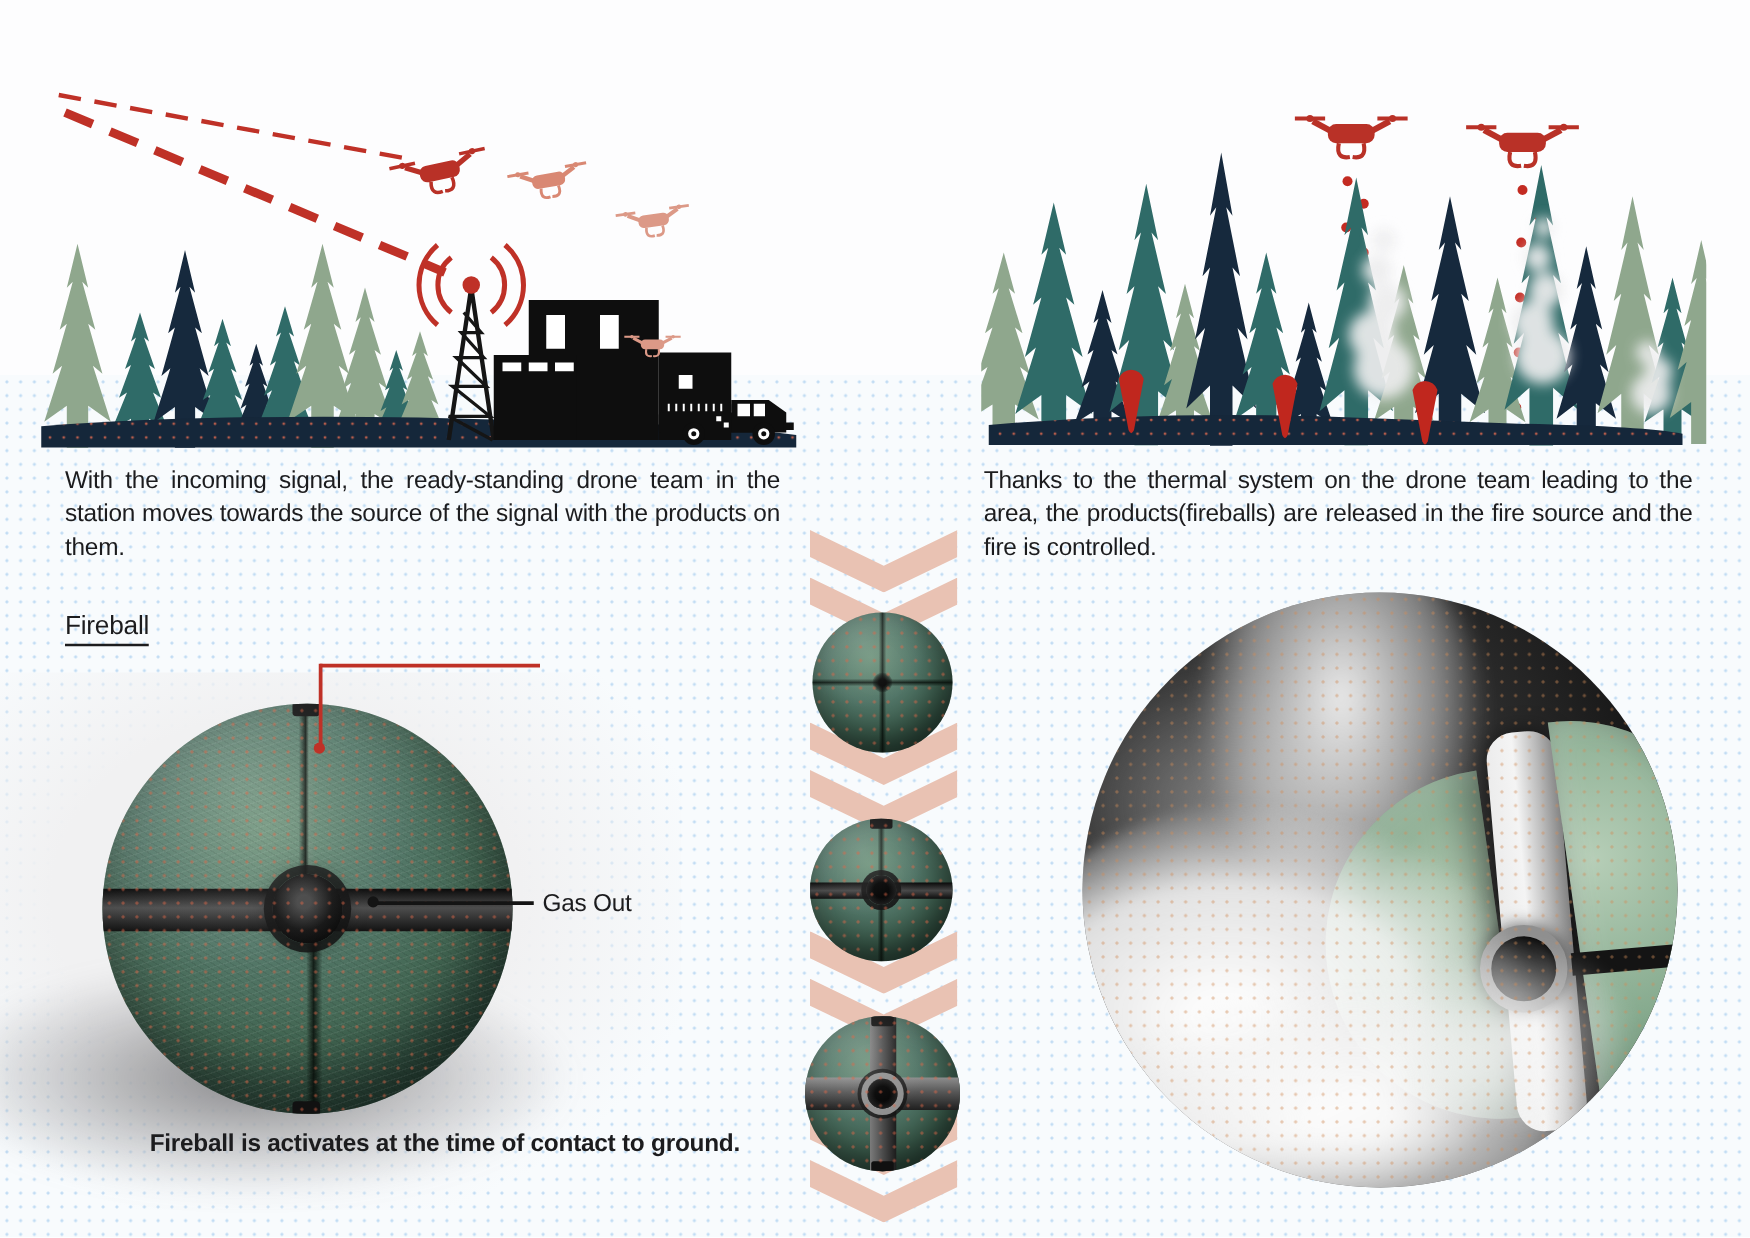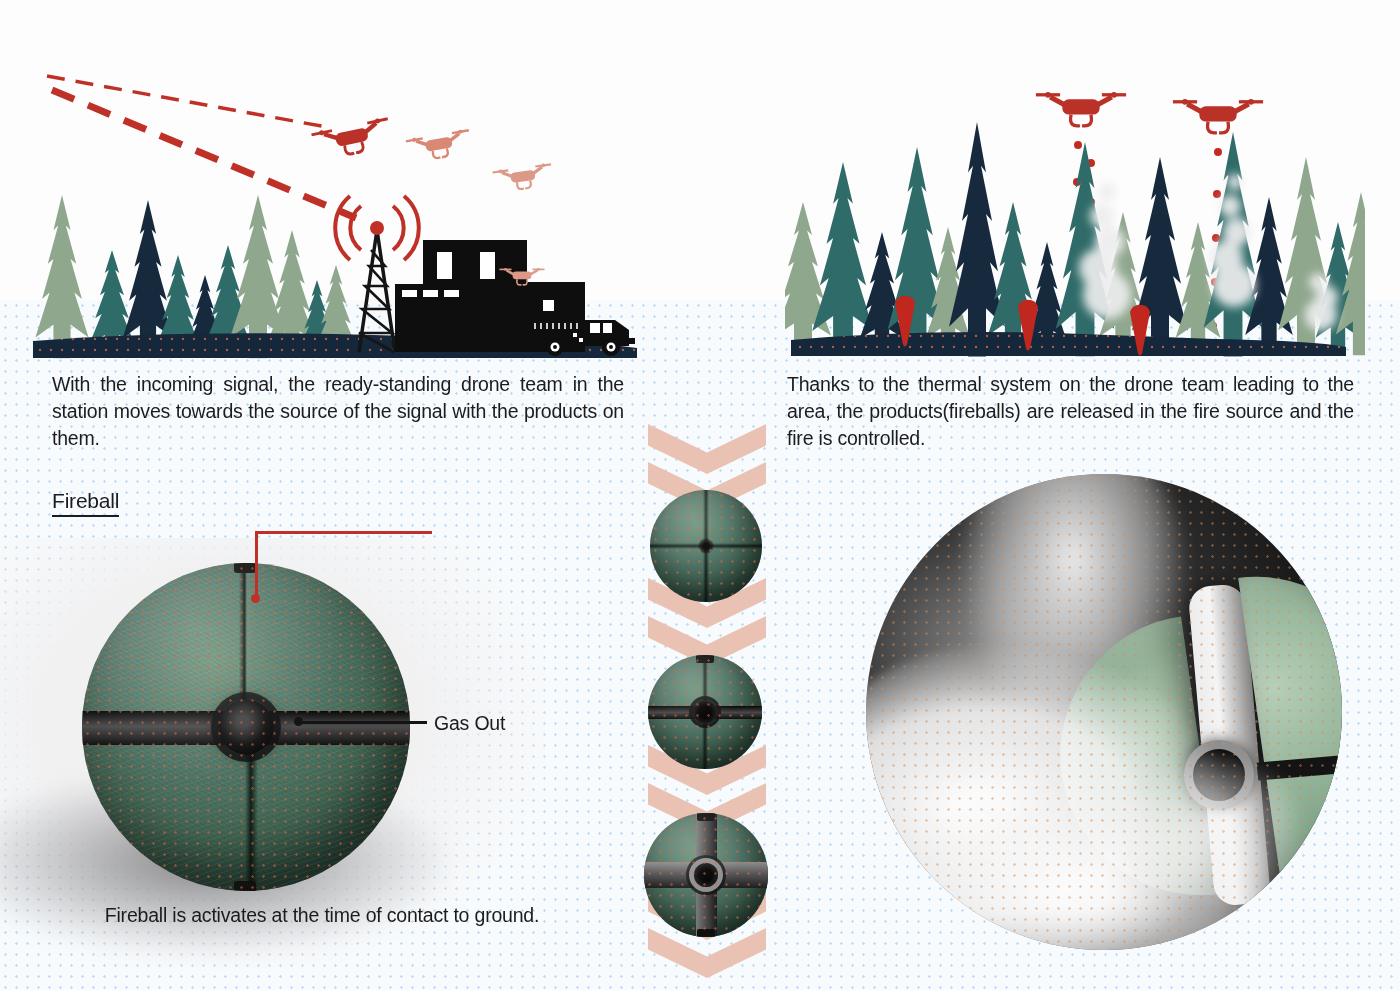--- a/index.html
+++ b/index.html
@@ -22,21 +22,21 @@
     position:absolute;inset:0;border-radius:inherit;pointer-events:none;
     background-image:radial-gradient(circle, rgba(222,103,72,.5) 1.05px, transparent 1.5px);
     background-size:11px 11px;
   }
 
   
   .caption{
     margin:0;font-size:19.5px;line-height:27px;letter-spacing:-0.2px;
     text-align:justify;color:var(--text-dark,#1c1c1e);
   }
-  .caption.single{text-align:center;}
+  .caption.single{text-align:right;font-weight:bold;}
   .h-fireball{
     margin:0;font-size:21px;font-weight:500;letter-spacing:-0.2px;
     border-bottom:2px solid var(--text-dark,#1c1c1e);padding-bottom:2px;display:inline-block;
   }
   .lbl{font-size:19.5px;line-height:26px;letter-spacing:-0.2px;}
   .lbl.red{color:var(--accent-red,#bf3127);}
 
   
   .lead{background:var(--accent-red,#bf3127);}
   .lead.black{background:#141414;}

